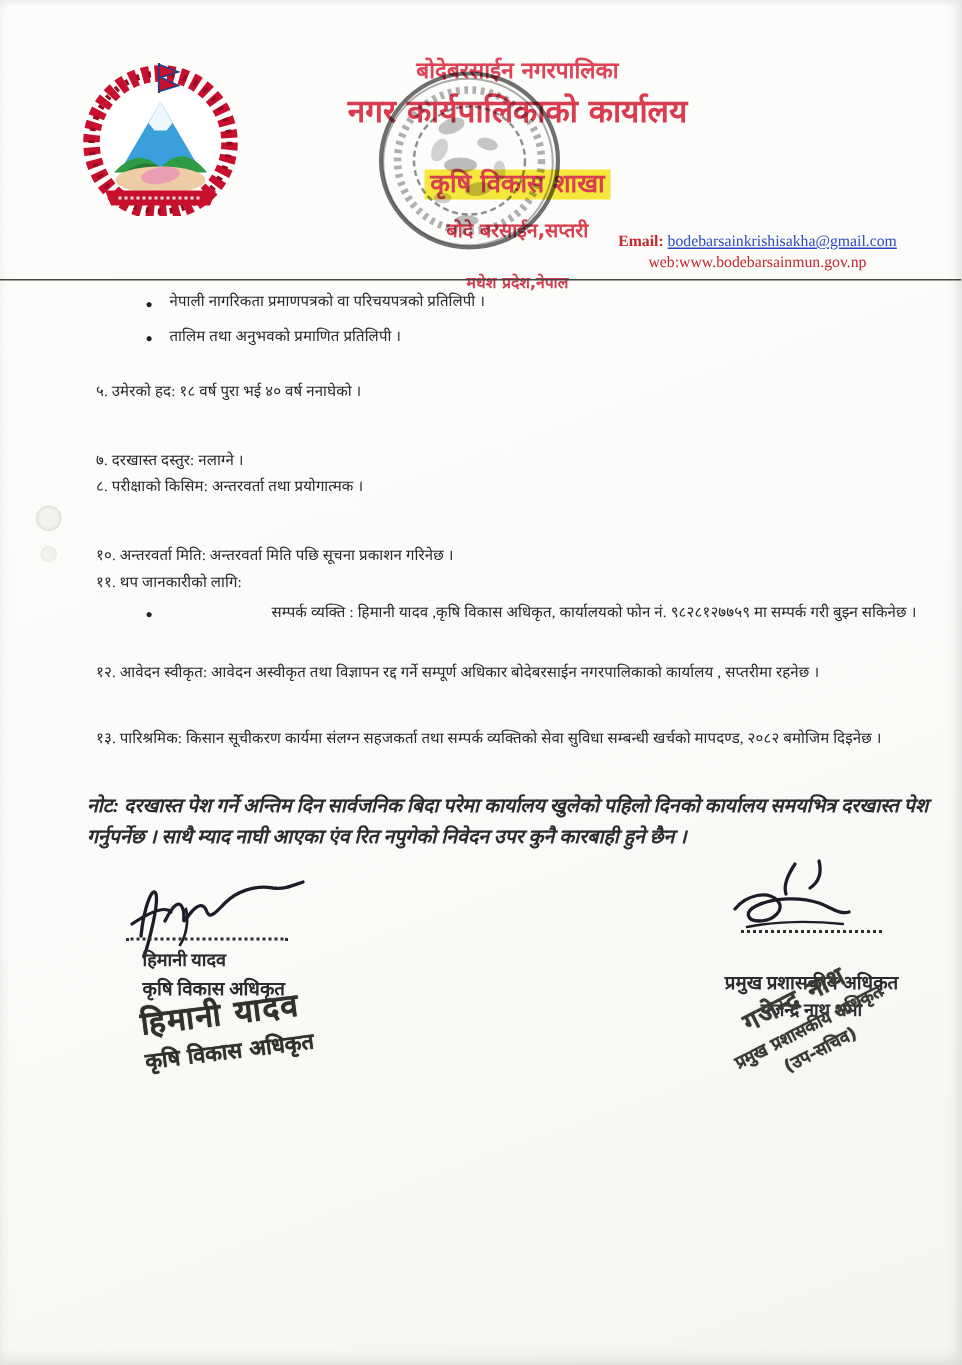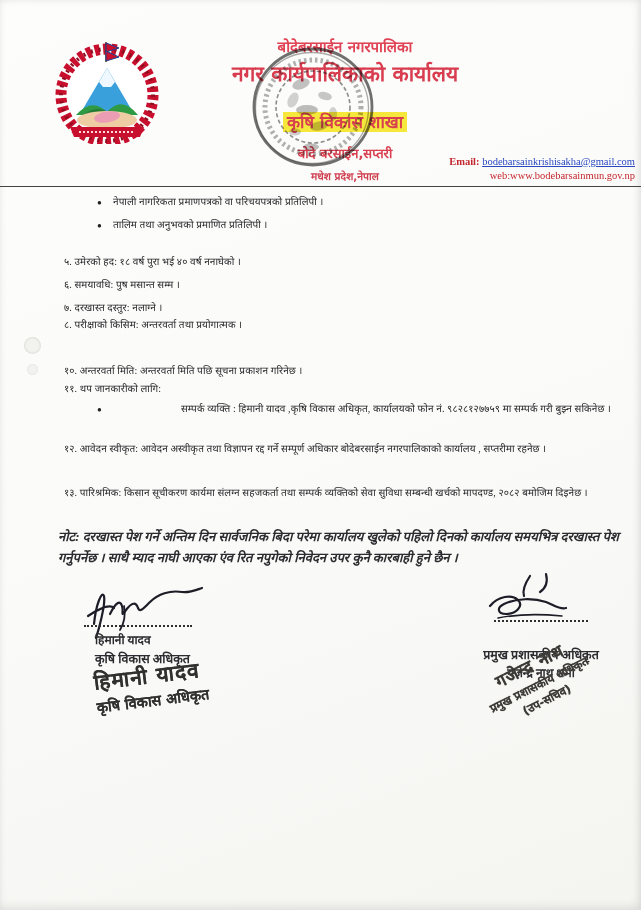--- a/index.html
+++ b/index.html
@@ -19,25 +19,25 @@
     position:absolute;left:170px;top:36px;width:350px;
     text-align:center;
     font-family:"DejaVu Sans","Liberation Sans",sans-serif;
     color:#d8404f;
   }
   .h-line1{font-size:15px;font-weight:700;color:#e04355;}
   .h-line2{font-size:21px;font-weight:700;margin-top:3px;color:#d83c4e;}
   .h-line3{font-size:17px;font-weight:700;margin-top:23px;color:#d8404f;}
   .h-line3 .hl{background:#f6e73c;padding:0 4px;}
   .h-line4{font-size:13px;font-weight:700;margin-top:11px;color:#d8404f;}
-  .h-line5{font-size:10.5px;font-weight:700;margin-top:7px;color:#cf3f50;}
+  .h-line5{font-size:10.5px;font-weight:700;margin-top:19px;color:#cf3f50;}
 
   .contact{
     position:absolute;right:6px;top:155px;width:260px;
-    text-align:right;font-size:10.5px;line-height:14px;
+    text-align:center;font-size:10.5px;line-height:14px;
     font-family:"Liberation Serif","DejaVu Serif",serif;
   }
   .email-label{color:#c4262e;font-weight:700;}
   .email-link{color:#2a49c0;text-decoration:underline;}
   .web-line{color:#c4262e;}
 
   .rule{
     position:absolute;left:0;top:186px;width:641px;height:0;
     border-top:1.8px solid #46443f;
   }
@@ -141,21 +141,20 @@
     <div><span class="email-label">Email: </span><span class="email-link">bodebarsainkrishisakha@gmail.com</span></div>
     <div class="web-line">web:www.bodebarsainmun.gov.np</div>
   </div>
 
   <div class="rule"></div>
 
   <div class="bline bullet-item" style="top:191px;">नेपाली नागरिकता प्रमाणपत्रको वा परिचयपत्रको प्रतिलिपी ।</div>
   <div class="bline bullet-item" style="top:214px;">तालिम तथा अनुभवको प्रमाणित प्रतिलिपी ।</div>
 
   <div class="bline" style="top:251px;">५. उमेरको हद:  १८ वर्ष पुरा भई ४० वर्ष ननाघेको ।</div>
-  <div class="bline" style="top:274px;">६. समयावधि: पुष मसान्त सम्म ।</div>
   <div class="bline" style="top:297px;">७. दरखास्त दस्तुर: नलाग्ने ।</div>
   <div class="bline" style="top:314px;">८. परीक्षाको किसिम: अन्तरवर्ता तथा प्रयोगात्मक ।</div>
   <div class="bline" style="top:360px;">१०. अन्तरवर्ता मिति: अन्तरवर्ता मिति पछि सूचना प्रकाशन गरिनेछ ।</div>
   <div class="bline" style="top:378px;">११. थप जानकारीको लागि:</div>
 
   <div class="bline bullet-item wrap-contact" style="top:398px;">सम्पर्क व्यक्ति : हिमानी यादव ,कृषि विकास अधिकृत, कार्यालयको फोन नं. ९८२८१२७७५९ मा सम्पर्क गरी बुझ्न सकिनेछ ।</div>
 
   <div class="bline wrap" style="top:438px;">१२. आवेदन स्वीकृत: आवेदन अस्वीकृत तथा विज्ञापन रद्द गर्ने सम्पूर्ण अधिकार बोदेबरसाईन नगरपालिकाको कार्यालय , सप्तरीमा रहनेछ ।</div>
   <div class="bline wrap" style="top:482px;">१३. पारिश्रमिक: किसान सूचीकरण कार्यमा संलग्न सहजकर्ता तथा सम्पर्क व्यक्तिको सेवा सुविधा सम्बन्धी खर्चको मापदण्ड, २०८२ बमोजिम दिइनेछ ।</div>
 

